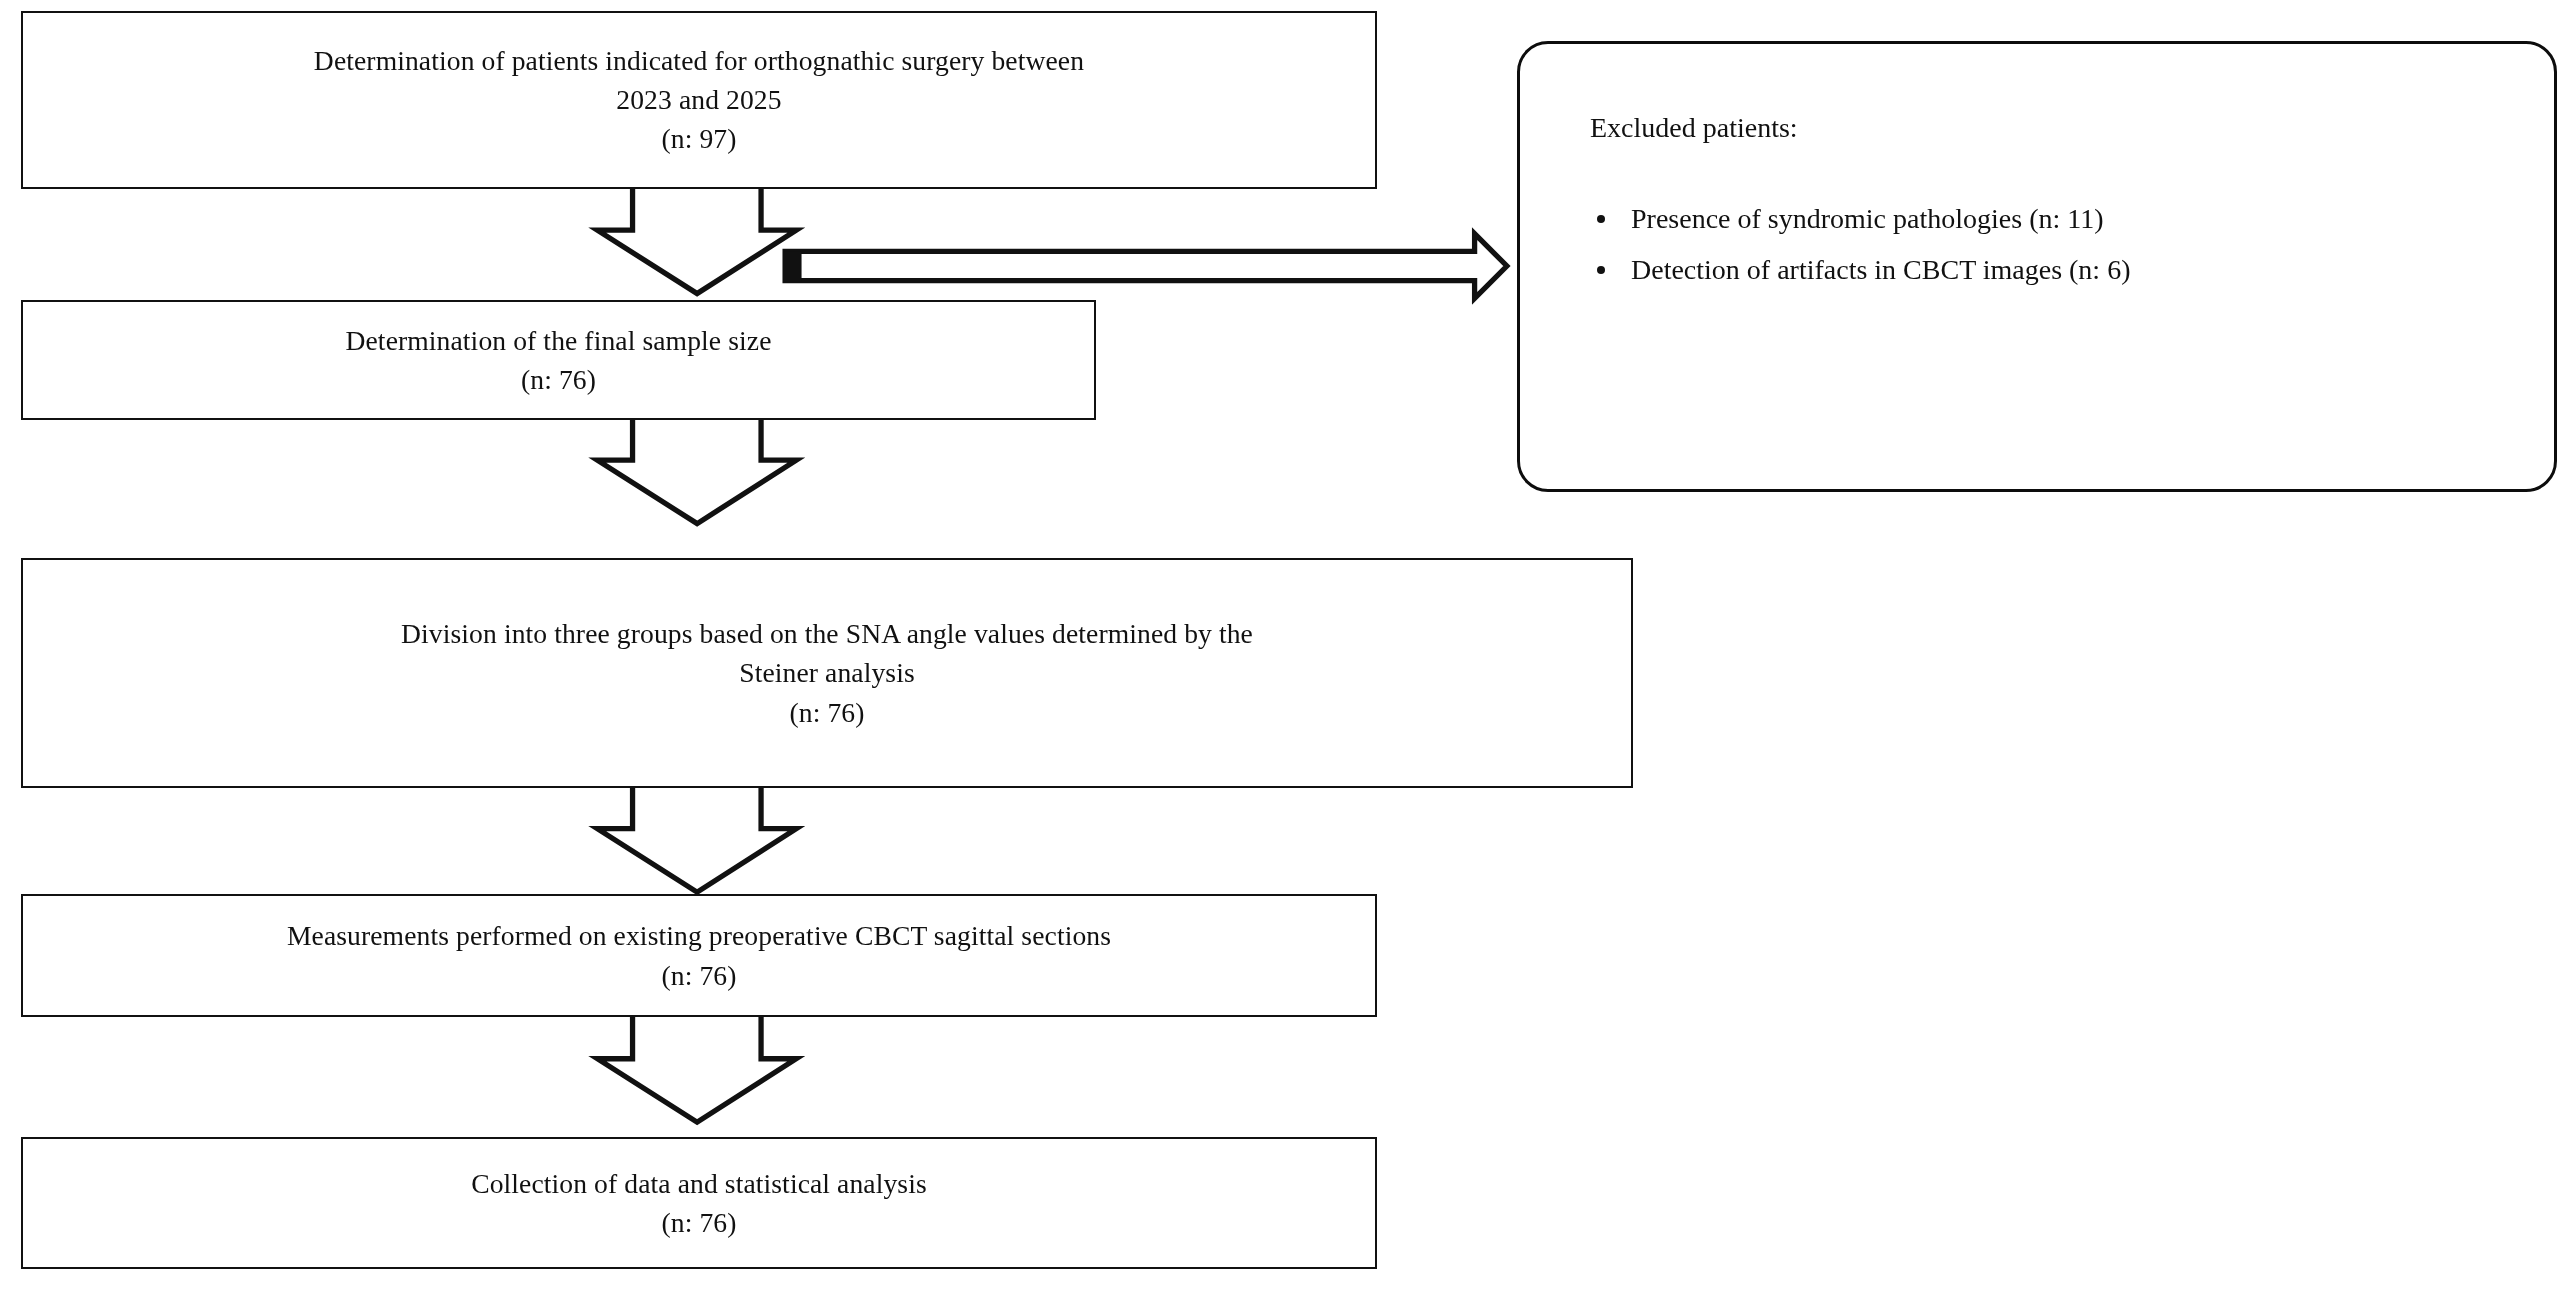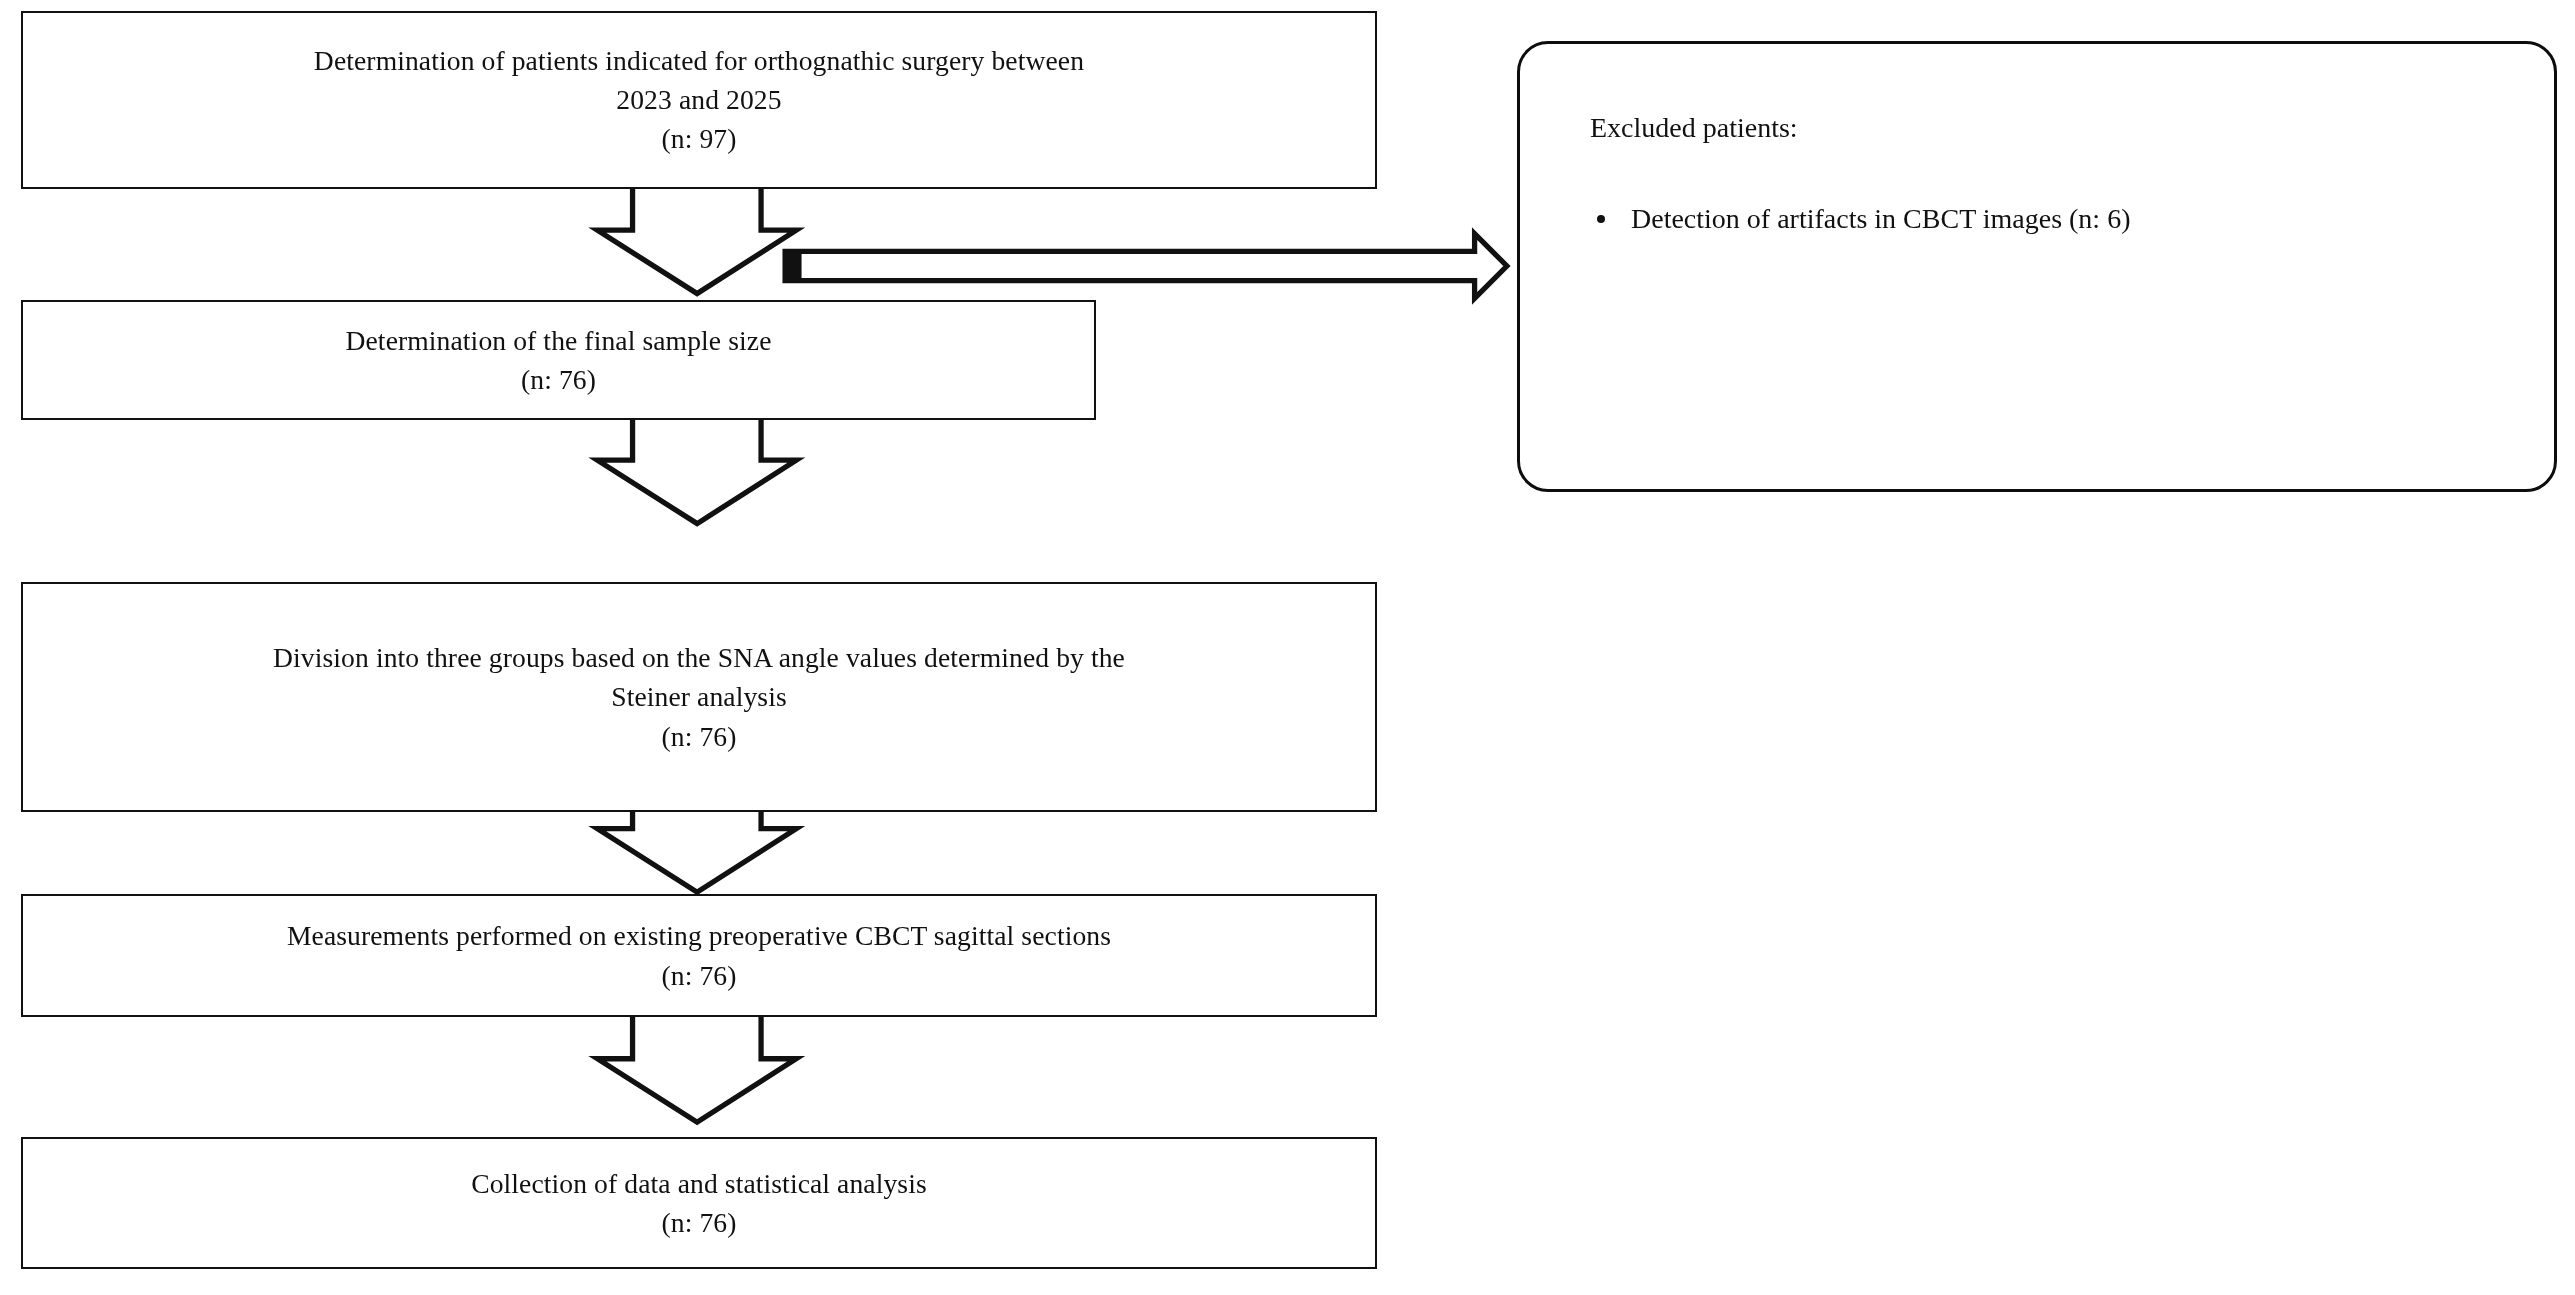--- a/index.html
+++ b/index.html
@@ -140,21 +140,21 @@
     <div class="box-text">Determination of patients indicated for orthognathic surgery between
 2023 and 2025
 (n: 97)</div>
   </div>
 
   <div class="flow-box" style="left:21px; top:300px; width:1075px; height:120px;">
     <div class="box-text">Determination of the final sample size
 (n: 76)</div>
   </div>
 
-  <div class="flow-box" style="left:21px; top:558px; width:1356px; height:230px;margin-top:24px;">
+  <div class="flow-box" style="left:21px; top:558px; width:1612px; height:230px;">
     <div class="box-text">Division into three groups based on the SNA angle values determined by the
 Steiner analysis
 (n: 76)</div>
   </div>
 
   <div class="flow-box" style="left:21px; top:894px; width:1356px; height:123px;">
     <div class="box-text">Measurements performed on existing preoperative CBCT sagittal sections
 (n: 76)</div>
   </div>
 
@@ -162,20 +162,24 @@
     <div class="box-text">Collection of data and  statistical analysis
 (n: 76)</div>
   </div>
 
   <div class="rounded-box" style="left:1517px; top:41px; width:1040px; height:451px;">
     <div class="rounded-inner">
       <div class="excluded-title">Excluded patients:</div>
       <ul class="excluded-list">
         <li>
           <span class="bullet-dot"></span>
+          <span>Presence of syndromic pathologies (n: 11)</span>
+        </li>
+        <li>
+          <span class="bullet-dot"></span>
           <span>Detection of artifacts in CBCT images (n: 6)</span>
         </li>
       </ul>
     </div>
   </div>
 
 </div>
 
 
 </body></html>

